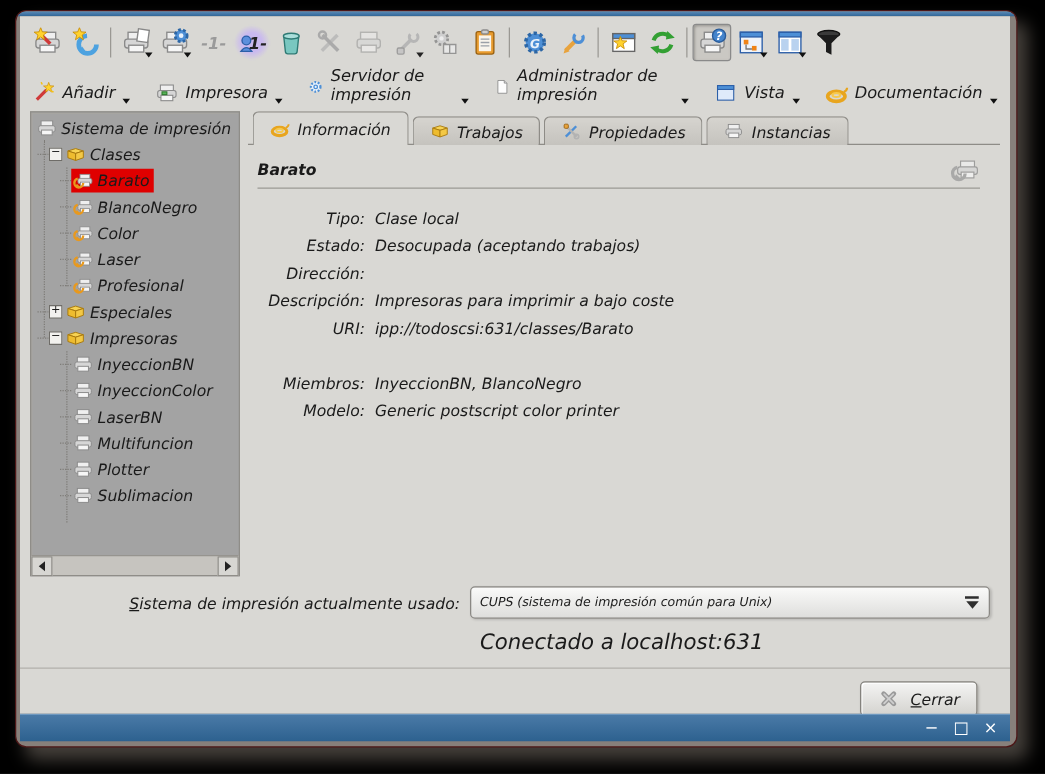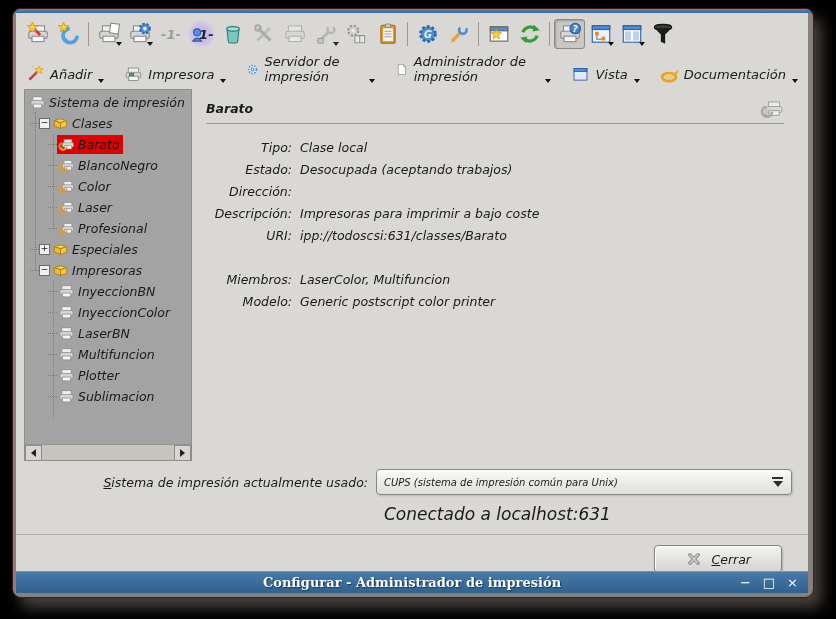--- a/index.html
+++ b/index.html
@@ -77,21 +77,21 @@
     padding:0 7px;box-shadow:1px 1px 2px rgba(0,0,0,.15);}
   .combo-value{flex:1;font-size:10px;white-space:nowrap;overflow:hidden;}
   .karrow{width:13px;flex:none;display:flex;flex-direction:column;align-items:center;gap:2px;}
   .karrow .bar{width:11px;height:2px;background:#2e2e2e;}
   .karrow .tri{border-left:5.5px solid transparent;border-right:5.5px solid transparent;
     border-top:6px solid #2e2e2e;}
   .statusrow{display:flex;justify-content:flex-end;padding:9px 16px 10px 0;font-size:17px;flex:none;}
   .status{width:408px;text-align:left;}
   .hr2{height:1px;background:#b2b0ab;flex:none;}
   .btnrow{display:flex;justify-content:flex-end;padding:10px 26px 0 0;flex:none;}
-  .btn{display:flex;align-items:center;gap:8px;height:26px;padding:0 30px;font-size:12.5px;
+  .btn{display:flex;align-items:center;gap:8px;height:26px;padding:0 13px;font-size:12.5px;
     background:linear-gradient(#f4f4f3,#d4d3cf);border:1px solid #84827d;border-radius:4px;
     box-shadow:inset 1px 1px 0 #fff,1px 2px 2px rgba(0,0,0,.2);}
   .btn svg{width:18px;height:18px;}
   u{text-decoration:underline;}
   
   .titlebar{height:21px;margin:0 5px 0 3px;background:linear-gradient(#4a7aa7,#2d618f);
     border-top:1px solid #6f99c0;display:flex;align-items:center;justify-content:center;
     position:relative;flex:none;color:#fff;font-family:"DejaVu Serif",serif;font-weight:bold;
     font-size:13px;text-shadow:1px 1px 1px #17385a;}
   .winbtns{position:absolute;right:10px;top:0;height:100%;display:flex;align-items:center;gap:12px;
@@ -609,20 +609,47 @@
           <div class="harrow left">
               <span class="tri-l"></span>
             </div>
           <div class="harrow">
               <span class="tri-r"></span>
             </div>
         </div>
       </div>
 
       <div class="right">
+        <div class="tabs">
+
+        <div class="tab active">
+              <svg viewBox="0 0 22 22">
+                <use href="#i-lamp"></use>
+              </svg>
+              <span>Información</span>
+            </div>
+            <div class="tab">
+              <svg viewBox="0 0 22 22">
+                <use href="#i-folder"></use>
+              </svg>
+              <span>Trabajos</span>
+            </div>
+            <div class="tab">
+              <svg viewBox="0 0 22 22">
+                <use href="#i-tools-color"></use>
+              </svg>
+              <span>Propiedades</span>
+            </div>
+            <div class="tab">
+              <svg viewBox="0 0 22 22">
+                <use href="#i-printer"></use>
+              </svg>
+              <span>Instancias</span>
+            </div>
+          </div>
 
         <div class="panel">
           <div class="panel-h">
             <span class="panel-title">Barato</span>
             <svg viewBox="0 0 22 22">
                 <use href="#i-class-gray"></use>
               </svg>
           </div>
           <div class="rule"></div>
           <div class="fields">
@@ -646,21 +673,21 @@
               <div class="frow">
                 <span class="flabel">URI:</span>
                 <span class="fvalue">ipp://todoscsi:631/classes/Barato</span>
               </div>
               <div class="frow spacer">
                 <span class="flabel"></span>
                 <span class="fvalue"></span>
               </div>
               <div class="frow">
                 <span class="flabel">Miembros:</span>
-                <span class="fvalue">LaserColor, Multifuncion</span>
+                <span class="fvalue">InyeccionBN, BlancoNegro</span>
               </div>
               <div class="frow">
                 <span class="flabel">Modelo:</span>
                 <span class="fvalue">Generic postscript color printer</span>
               </div>
             </div>
         </div>
       </div>
     </div>
 
@@ -685,21 +712,20 @@
       <div class="btn">
         <svg viewBox="0 0 22 22">
             <use href="#i-x-gray"></use>
           </svg>
         <span><u>C</u><span>errar</span></span>
       </div>
     </div>
   </div>
 
   <div class="titlebar">
-    <span>Configurar - Administrador de impresión</span>
     <span class="winbtns">
       <span>−</span>
       <span>□</span>
       <span>×</span>
     </span>
   </div>
   <div class="foot"></div>
 </div>
 
 </body></html>

